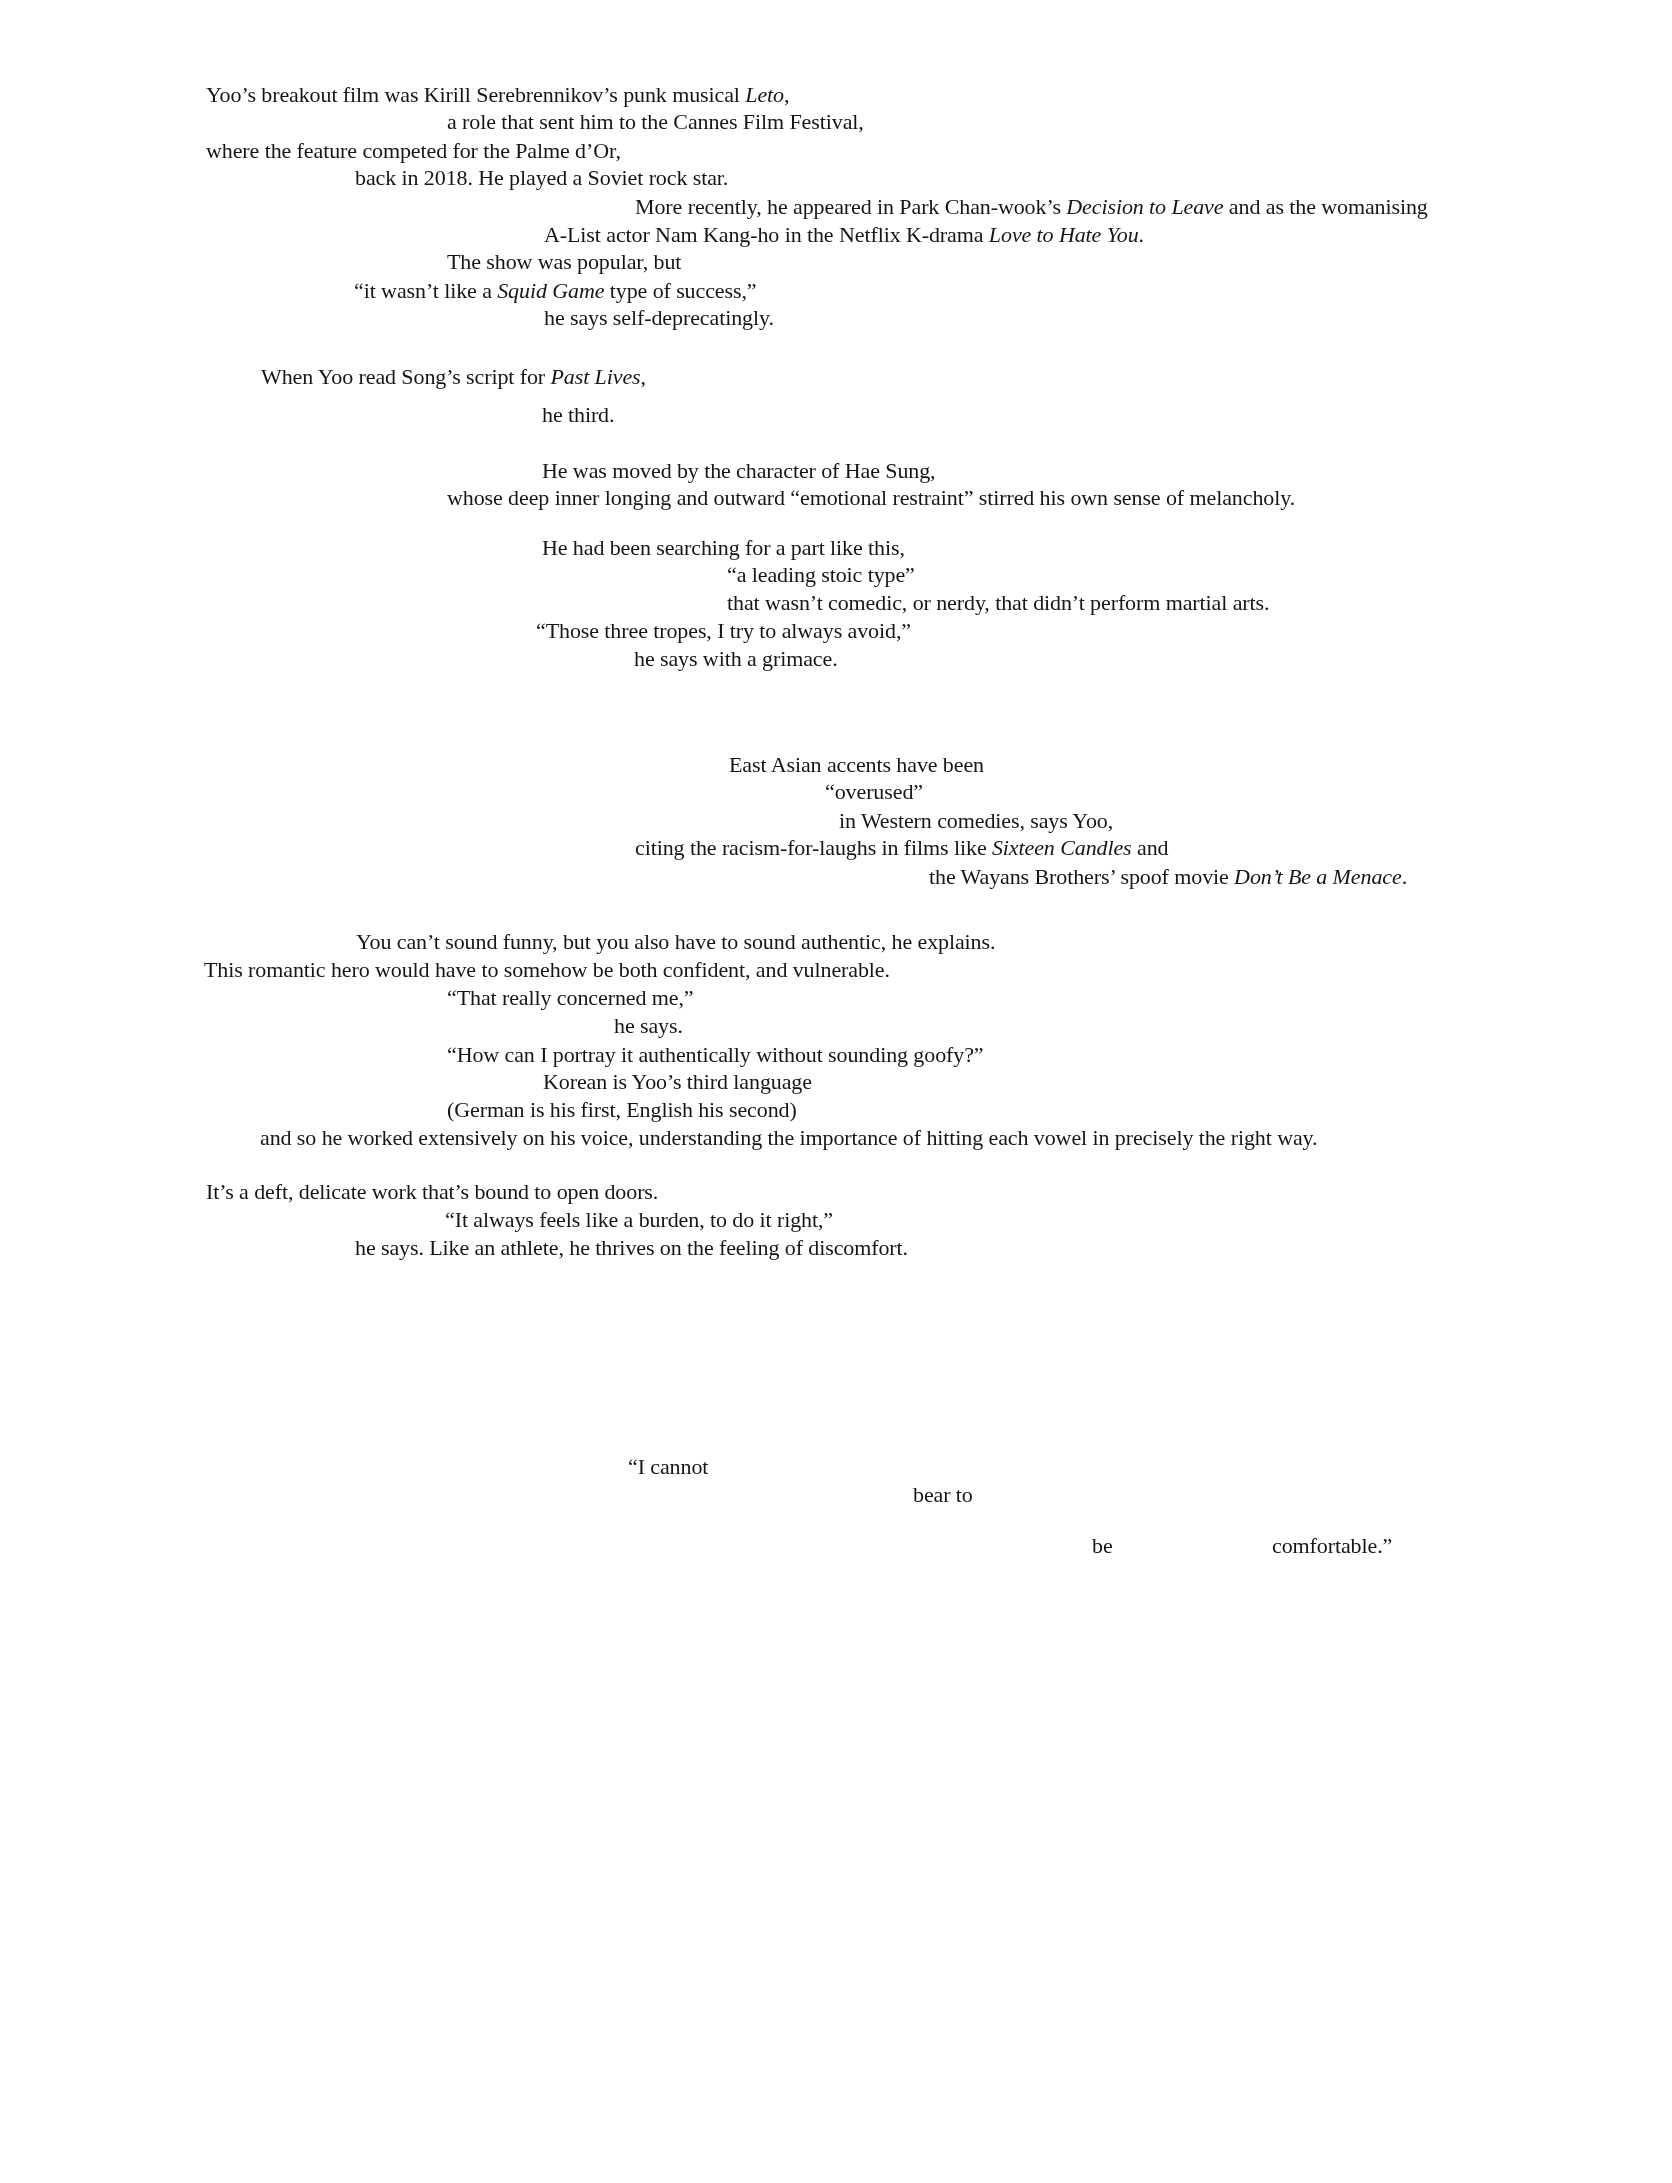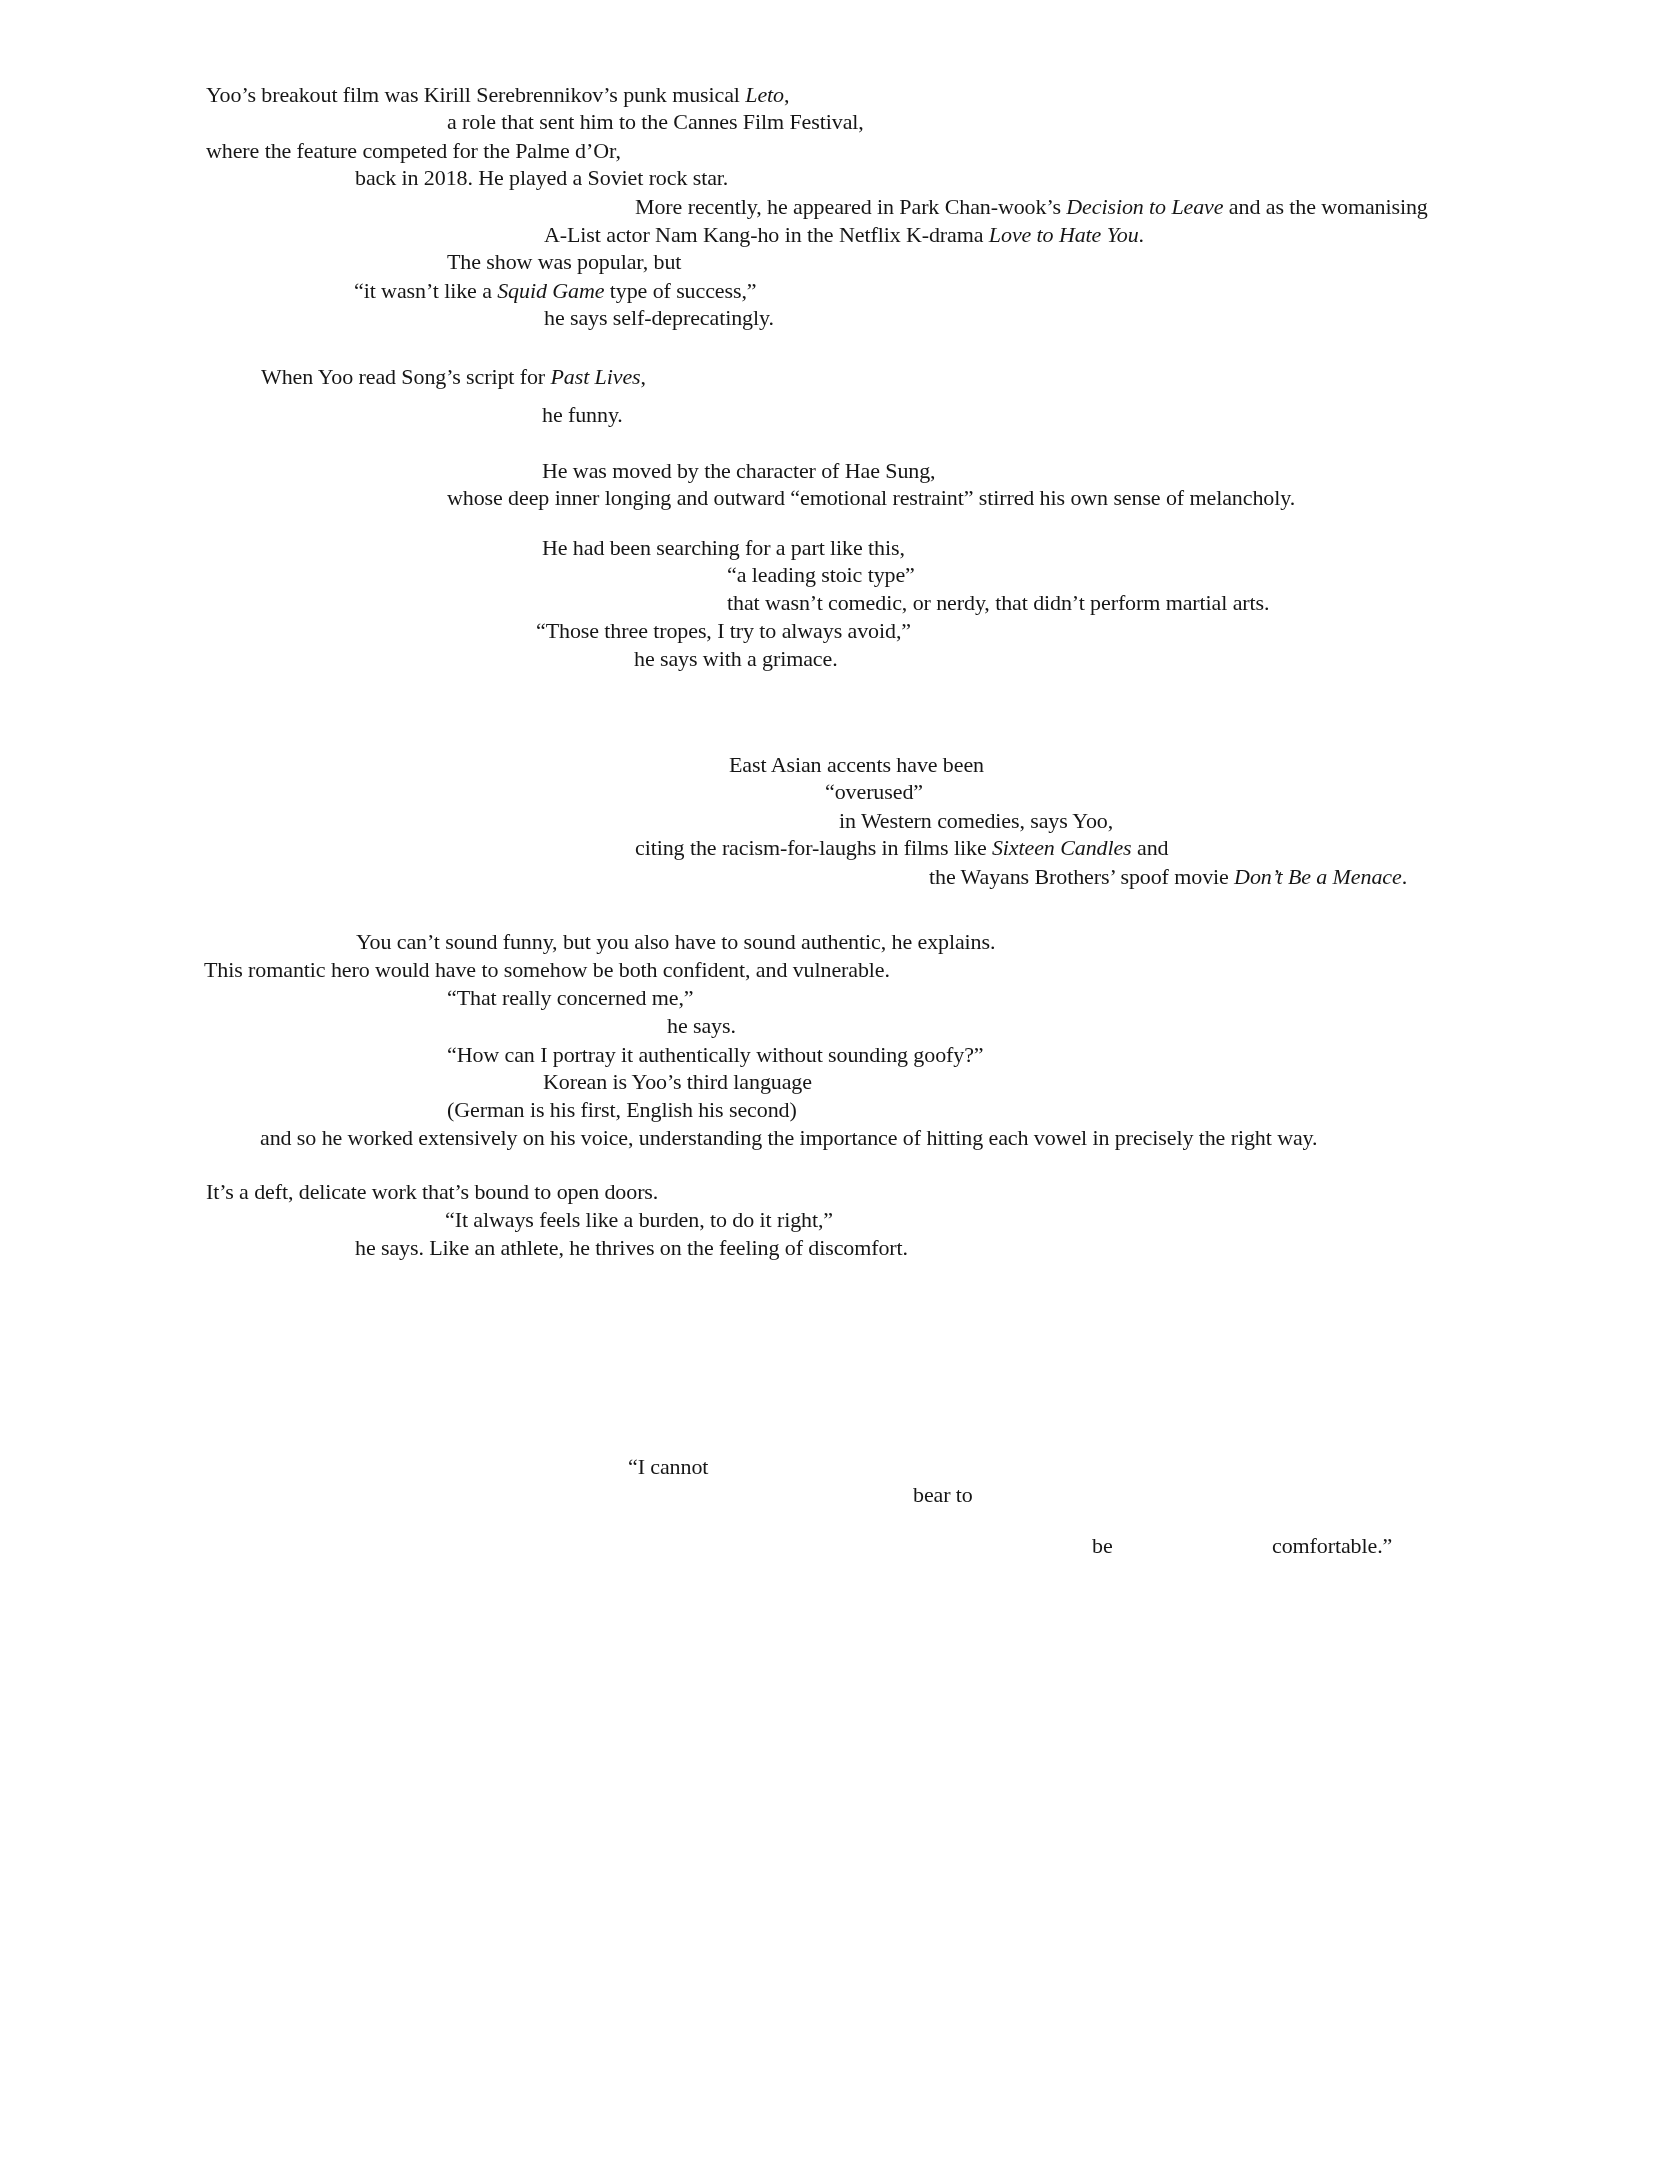--- a/index.html
+++ b/index.html
@@ -49,37 +49,37 @@
       <div class="line" style="left: 162px; top: 84px;"><span>Yoo’s breakout film was Kirill Serebrennikov’s punk musical </span><span class="it">Leto</span><span>,</span></div>
       <div class="line" style="left: 403px; top: 111px;"><span>a role that sent him to the Cannes Film Festival,</span></div>
       <div class="line" style="left: 162px; top: 140px;"><span>where the feature competed for the Palme d’Or,</span></div>
       <div class="line" style="left: 311px; top: 167px;"><span>back in 2018. He played a Soviet rock star.</span></div>
       <div class="line" style="left: 591px; top: 196px;"><span>More recently, he appeared in Park Chan-wook’s </span><span class="it">Decision to Leave</span><span> and as the womanising</span></div>
       <div class="line" style="left: 500px; top: 224px;"><span>A-List actor Nam Kang-ho in the Netflix K-drama </span><span class="it">Love to Hate You</span><span>.</span></div>
       <div class="line" style="left: 403px; top: 251px;"><span>The show was popular, but</span></div>
       <div class="line" style="left: 310px; top: 280px;"><span>“it wasn’t like a </span><span class="it">Squid Game</span><span> type of success,”</span></div>
       <div class="line" style="left: 500px; top: 307px;"><span>he says self-deprecatingly.</span></div>
       <div class="line" style="left: 217px; top: 366px;"><span>When Yoo read Song’s script for </span><span class="it">Past Lives</span><span>,</span></div>
-      <div class="line" style="left: 498px; top: 404px;"><span>he funny.</span></div>
+      <div class="line" style="left: 498px; top: 404px;"><span>he third.</span></div>
       <div class="line" style="left: 498px; top: 460px;"><span>He was moved by the character of Hae Sung,</span></div>
       <div class="line" style="left: 403px; top: 487px;"><span>whose deep inner longing and outward “emotional restraint” stirred his own sense of melancholy.</span></div>
       <div class="line" style="left: 498px; top: 537px;"><span>He had been searching for a part like this,</span></div>
       <div class="line" style="left: 683px; top: 564px;"><span>“a leading stoic type”</span></div>
       <div class="line" style="left: 683px; top: 592px;"><span>that wasn’t comedic, or nerdy, that didn’t perform martial arts.</span></div>
       <div class="line" style="left: 492px; top: 620px;"><span>“Those three tropes, I try to always avoid,”</span></div>
       <div class="line" style="left: 590px; top: 648px;"><span>he says with a grimace.</span></div>
       <div class="line" style="left: 685px; top: 754px;"><span>East Asian accents have been</span></div>
       <div class="line" style="left: 781px; top: 781px;"><span>“overused”</span></div>
       <div class="line" style="left: 795px; top: 810px;"><span>in Western comedies, says Yoo,</span></div>
       <div class="line" style="left: 591px; top: 837px;"><span>citing the racism-for-laughs in films like </span><span class="it">Sixteen Candles</span><span> and</span></div>
       <div class="line" style="left: 885px; top: 866px;"><span>the Wayans Brothers’ spoof movie </span><span class="it">Don’t Be a Menace</span><span>.</span></div>
       <div class="line" style="left: 312px; top: 931px;"><span>You can’t sound funny, but you also have to sound authentic, he explains.</span></div>
       <div class="line" style="left: 160px; top: 959px;"><span>This romantic hero would have to somehow be both confident, and vulnerable.</span></div>
       <div class="line" style="left: 403px; top: 987px;"><span>“That really concerned me,”</span></div>
-      <div class="line" style="left: 623px; top: 1015px;"><span>he says.</span></div>
+      <div class="line" style="left: 570px; top: 1015px;"><span>he says.</span></div>
       <div class="line" style="left: 403px; top: 1044px;"><span>“How can I portray it authentically without sounding goofy?”</span></div>
       <div class="line" style="left: 499px; top: 1071px;"><span>Korean is Yoo’s third language</span></div>
       <div class="line" style="left: 403px; top: 1099px;"><span>(German is his first, English his second)</span></div>
       <div class="line" style="left: 216px; top: 1127px;"><span>and so he worked extensively on his voice, understanding the importance of hitting each vowel in precisely the right way.</span></div>
       <div class="line" style="left: 162px; top: 1181px;"><span>It’s a deft, delicate work that’s bound to open doors.</span></div>
       <div class="line" style="left: 401px; top: 1209px;"><span>“It always feels like a burden, to do it right,”</span></div>
       <div class="line" style="left: 311px; top: 1237px;"><span>he says. Like an athlete, he thrives on the feeling of discomfort.</span></div>
       <div class="line" style="left: 584px; top: 1456px;"><span>“I cannot</span></div>
       <div class="line" style="left: 869px; top: 1484px;"><span>bear to</span></div>
       <div class="line" style="left: 1048px; top: 1535px;"><span>be</span></div>

